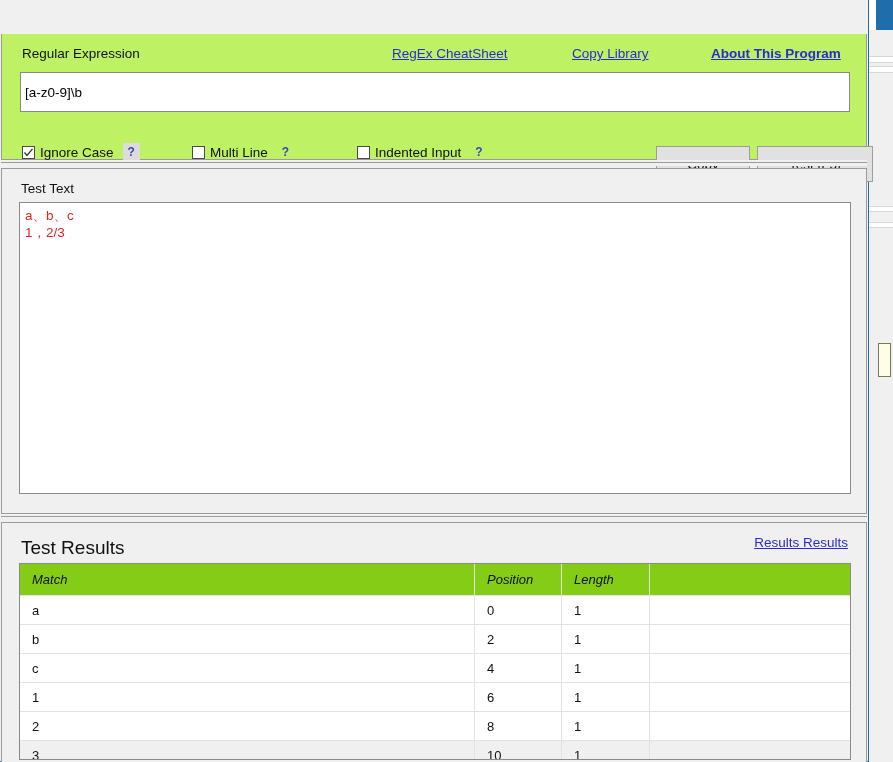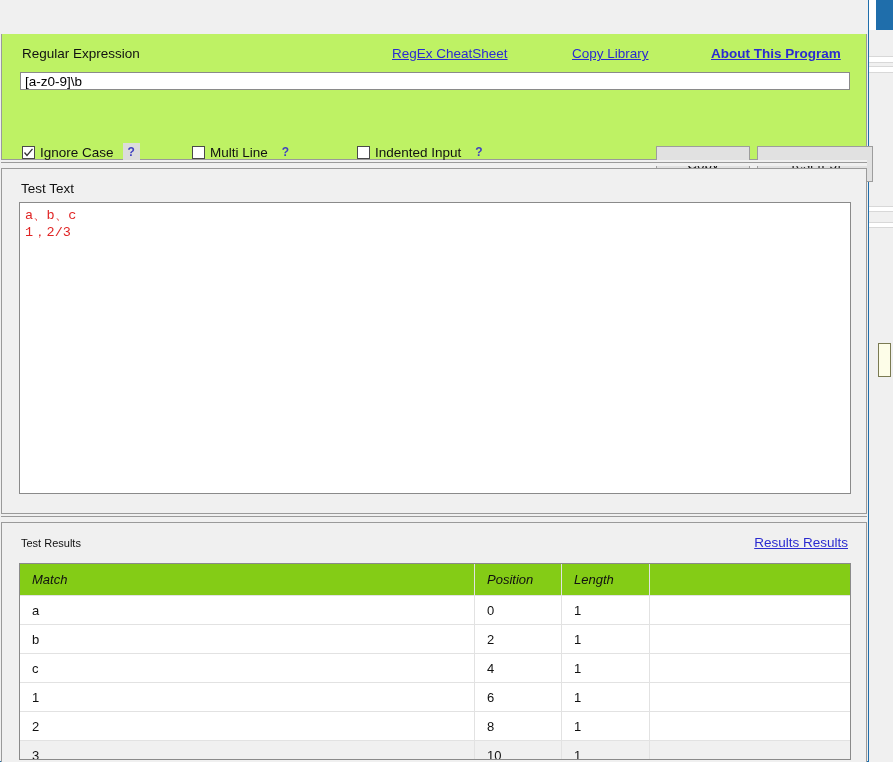--- a/index.html
+++ b/index.html
@@ -135,21 +135,21 @@
     cursor: pointer;
   }
   #link-cheatsheet { left: 390px; }
   #link-library    { left: 570px; }
   #link-about      { left: 709px; font-weight: bold; }
 
   #regex-input {
     position: absolute;
     left: 18px; top: 38px;
     width: 830px;
-    height: 18px;
+    height: 40px;
     background: #ffffff;
     border: 1px solid #8a8a8a;
     box-sizing: border-box;
     font-family: "Liberation Sans", sans-serif;
     font-size: 13.5px;
     padding: 3px 4px;
     color: #000;
     outline: none;
   }
 
@@ -244,21 +244,21 @@
   }
   #testtext-box {
     position: absolute;
     left: 17px; top: 33px;
     width: 832px;
     height: 292px;
     background: #ffffff;
     border: 1px solid #8a8a8a;
     box-sizing: border-box;
     padding: 4px 5px;
-    font-family: Liberation Mono, monospace;
+    font-family: Liberation Sans, sans-serif;
     font-size: 13.5px;
     color: #e02424;
     line-height: 17px;
     white-space: pre;
     overflow: hidden;
     outline: none;
   }
 
   
   #bot-panel {
@@ -267,21 +267,21 @@
     width: 866px;
     height: 240px;
     background: #f0f0f0;
     border: 1px solid #9a9a9a;
     border-bottom: none;
     box-sizing: border-box;
   }
   #lbl-results {
     position: absolute;
     left: 19px; top: 14px;
-    font-size: 11px;
+    font-size: 19px;
     color: #111;
   }
   #link-export {
     position: absolute;
     right: 18px; top: 12px;
     font-size: 13.5px;
     color: #2b2bd0;
     text-decoration: underline;
     white-space: nowrap;
     cursor: pointer;

